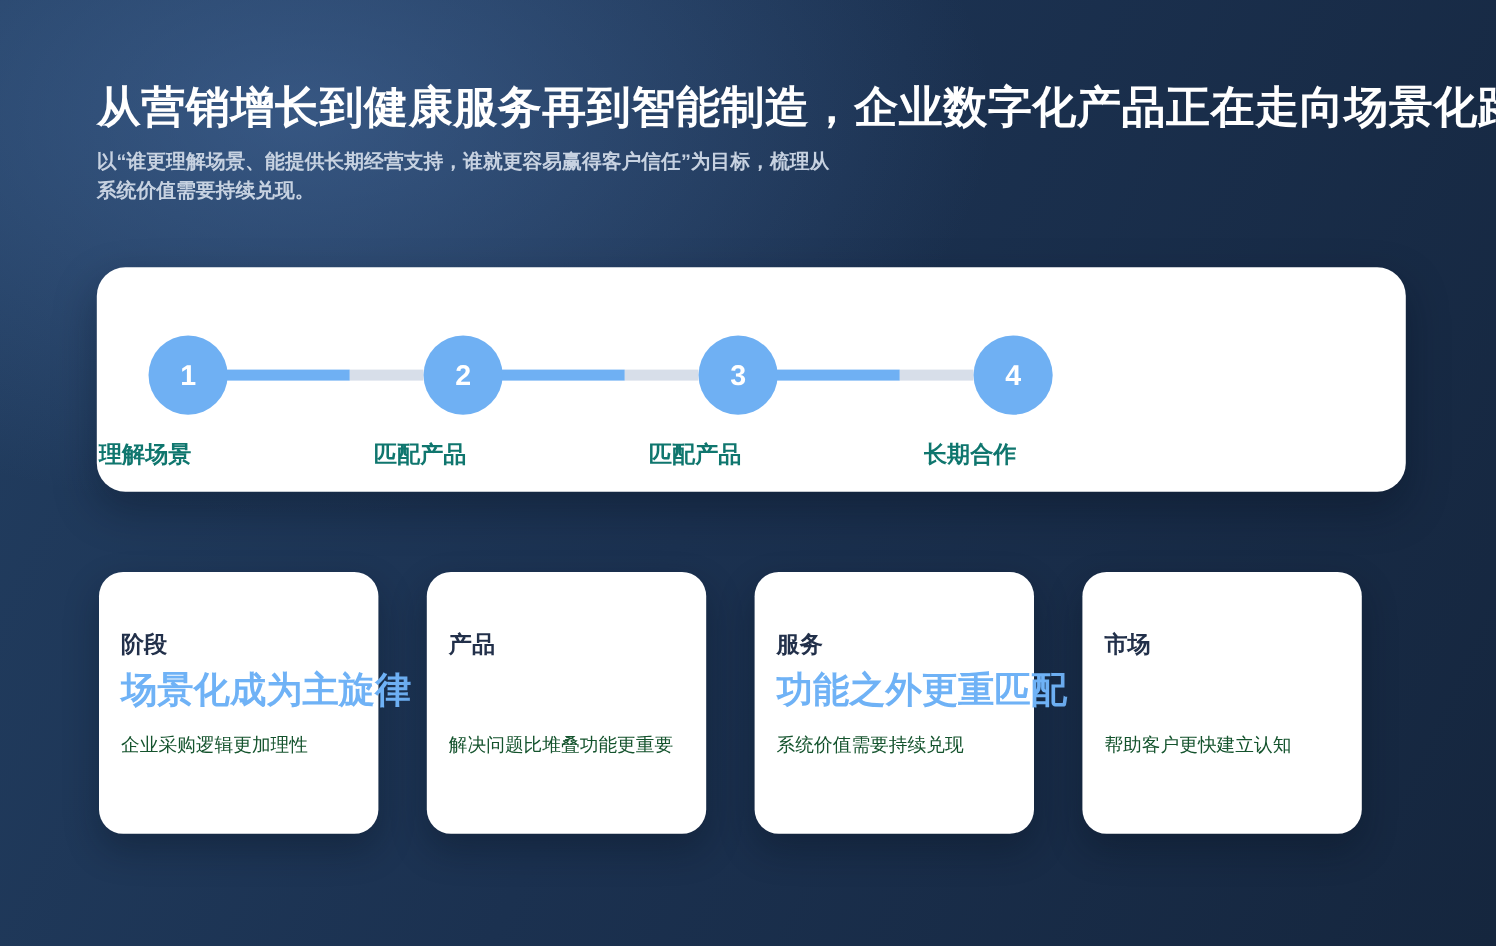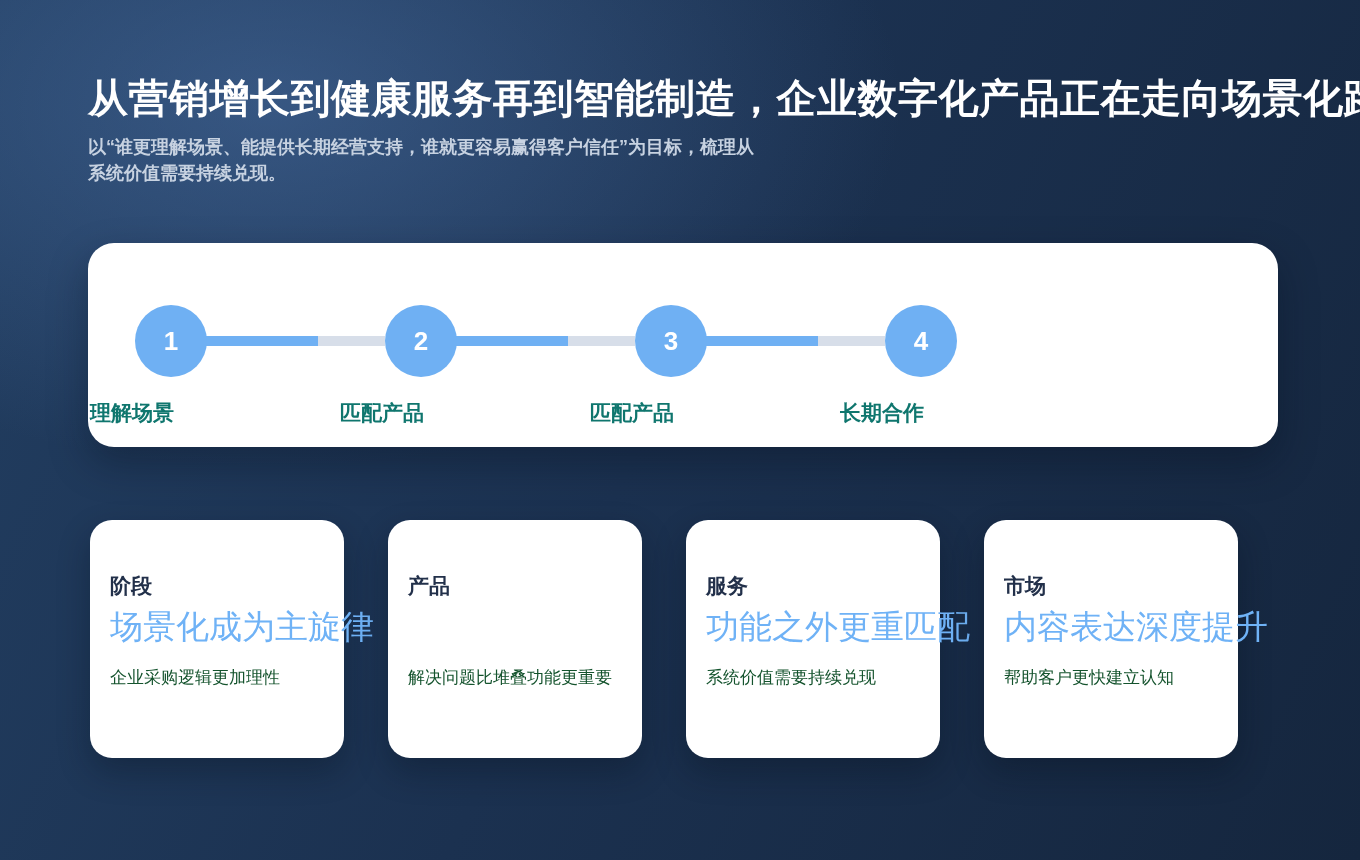--- a/index.html
+++ b/index.html
@@ -51,21 +51,21 @@
     position:absolute; top:520px; width:254px; height:238px;
     background:#ffffff; border-radius:22px;
     box-shadow:0 14px 32px rgba(6,14,28,0.32);
   }
   .info-card .category {
     position:absolute; left:20px; top:28px;
     font-size:21px; font-weight:700; color:#22304a; white-space:nowrap;margin-top:24px;
   }
   .info-card .big-title {
     position:absolute; left:20px; top:86px;
-    font-size:33px; font-weight:400; color:var(--title_blue,#6fb2f6);
+    font-size:33px; font-weight:700; color:var(--title_blue,#6fb2f6);
     white-space:nowrap; line-height:1.25;
   }
   .info-card .desc {
     position:absolute; left:20px; top:146px;
     font-size:17px; color:#14532d; white-space:nowrap;
   }
 </style>
 </head>
 <body>
 
@@ -128,17 +128,16 @@
   </div>
 
   <div class="info-card" style="left:686px">
     <div class="category">服务</div>
     <div class="big-title">功能之外更重匹配</div>
     <div class="desc">系统价值需要持续兑现</div>
   </div>
 
   <div class="info-card" style="left:984px">
     <div class="category">市场</div>
-    <div class="big-title">内容表达深度提升</div>
     <div class="desc">帮助客户更快建立认知</div>
   </div>
 
 </div>
 
 </body></html>

